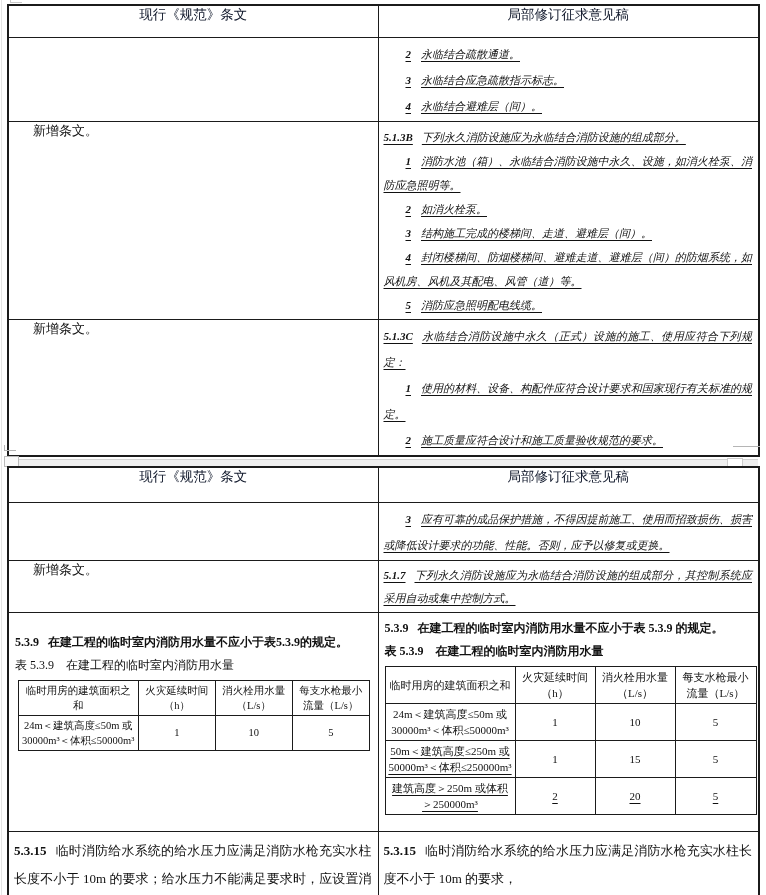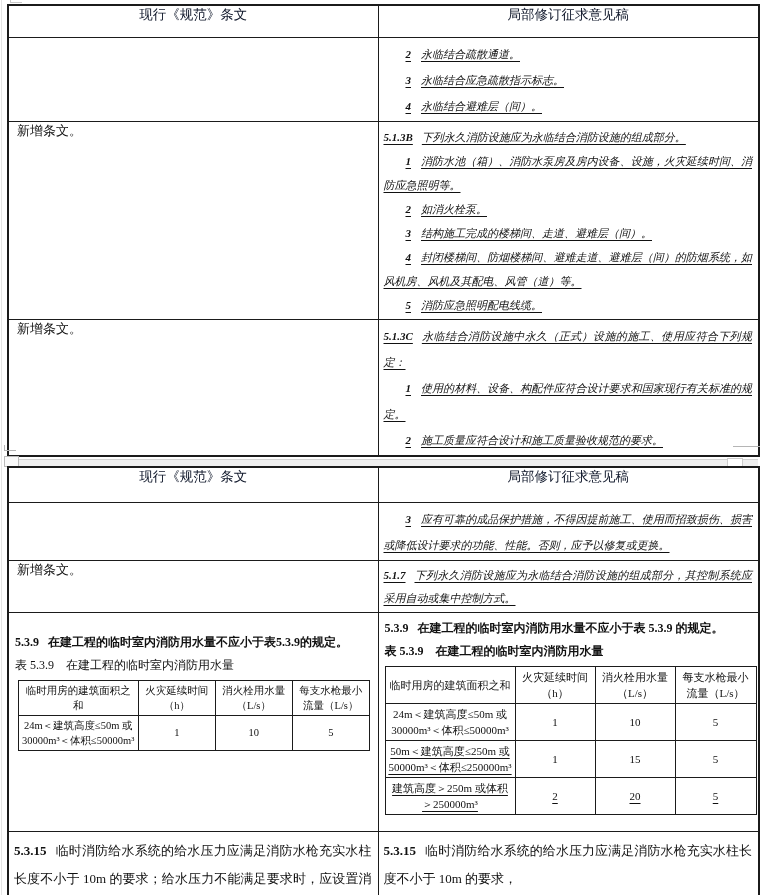--- a/index.html
+++ b/index.html
@@ -17,21 +17,21 @@
   .band { position:absolute; left:8px; top:459px; width:750px; height:7px; background:#efefef; border-top:1px solid #d2d2d2; }
   .stub { position:absolute; left:4px; top:456px; width:15px; height:11px; background:#fafafa; border:1px solid #bbbbbb; }
   .notch { position:absolute; left:727px; top:458px; width:16px; height:9px; background:#ffffff; border:1px solid #cccccc; }
 
   table.cmp { position:absolute; border-collapse:collapse; table-layout:fixed; border:2px solid #1b1b1b; }
   table.cmp td { border:1px solid #1b1b1b; vertical-align:top; }
   #t1 { left:7px; top:4px; width:751px; }
   #t2 { left:7px; top:466px; width:751px; }
 
   td.hcell { text-align:center; vertical-align:middle; font-size:13.5px; color:#0f172a; }
-  td.lcell { vertical-align:middle; font-size:13px; padding:0 6px 0 8px; }
+  td.lcell { vertical-align:middle; font-size:13px; padding:0 6px 0 24px; }
   td.rcell { padding:3px 6px 2px 5px; font-size:11px;font-style:italic; }
 
   .p  { text-align:justify; line-height:26px; }
   .lh24 { line-height:24px; }
   .lh23 { line-height:23px; }
   .lh28 { line-height:28px; }
   .ind { text-indent:2em; }
   .u  { text-decoration:underline; text-underline-offset:3px; }
   .code { font-weight:bold; padding-right:9px; }
   .num  { font-weight:bold; padding-right:10px; }
@@ -76,21 +76,21 @@
       <td class="rcell">
         <div class="p ind u"><span class="num">2</span><span>永临结合疏散通道。</span></div>
         <div class="p ind u"><span class="num">3</span><span>永临结合应急疏散指示标志。</span></div>
         <div class="p ind u"><span class="num">4</span><span>永临结合避难层（间）。</span></div>
       </td>
     </tr>
     <tr style="height:192px">
       <td class="lcell">新增条文。</td>
       <td class="rcell">
         <div class="p lh24 u"><span class="code">5.1.3B</span><span>下列永久消防设施应为永临结合消防设施的组成部分。</span></div>
-        <div class="p lh24 ind u"><span class="num">1</span><span>消防水池（箱）、消防水泵房及房内设备、设施，火灾延续时间、消防应急照明等。</span></div>
+        <div class="p lh24 ind u"><span class="num">1</span><span>消防水池（箱）、永临结合消防设施中永久、设施，如消火栓泵、消防应急照明等。</span></div>
         <div class="p lh24 ind u"><span class="num">2</span><span>如消火栓泵。</span></div>
         <div class="p lh24 ind u"><span class="num">3</span><span>结构施工完成的楼梯间、走道、避难层（间）。</span></div>
         <div class="p lh24 ind u"><span class="num">4</span><span>封闭楼梯间、防烟楼梯间、避难走道、避难层（间）的防烟系统，如风机房、风机及其配电、风管（道）等。</span></div>
         <div class="p lh24 ind u"><span class="num">5</span><span>消防应急照明配电线缆。</span></div>
       </td>
     </tr>
     <tr style="height:130px">
       <td class="lcell">新增条文。</td>
       <td class="rcell">
         <div class="p u"><span class="code">5.1.3C</span><span>永临结合消防设施中永久（正式）设施的施工、使用应符合下列规定：</span></div>

